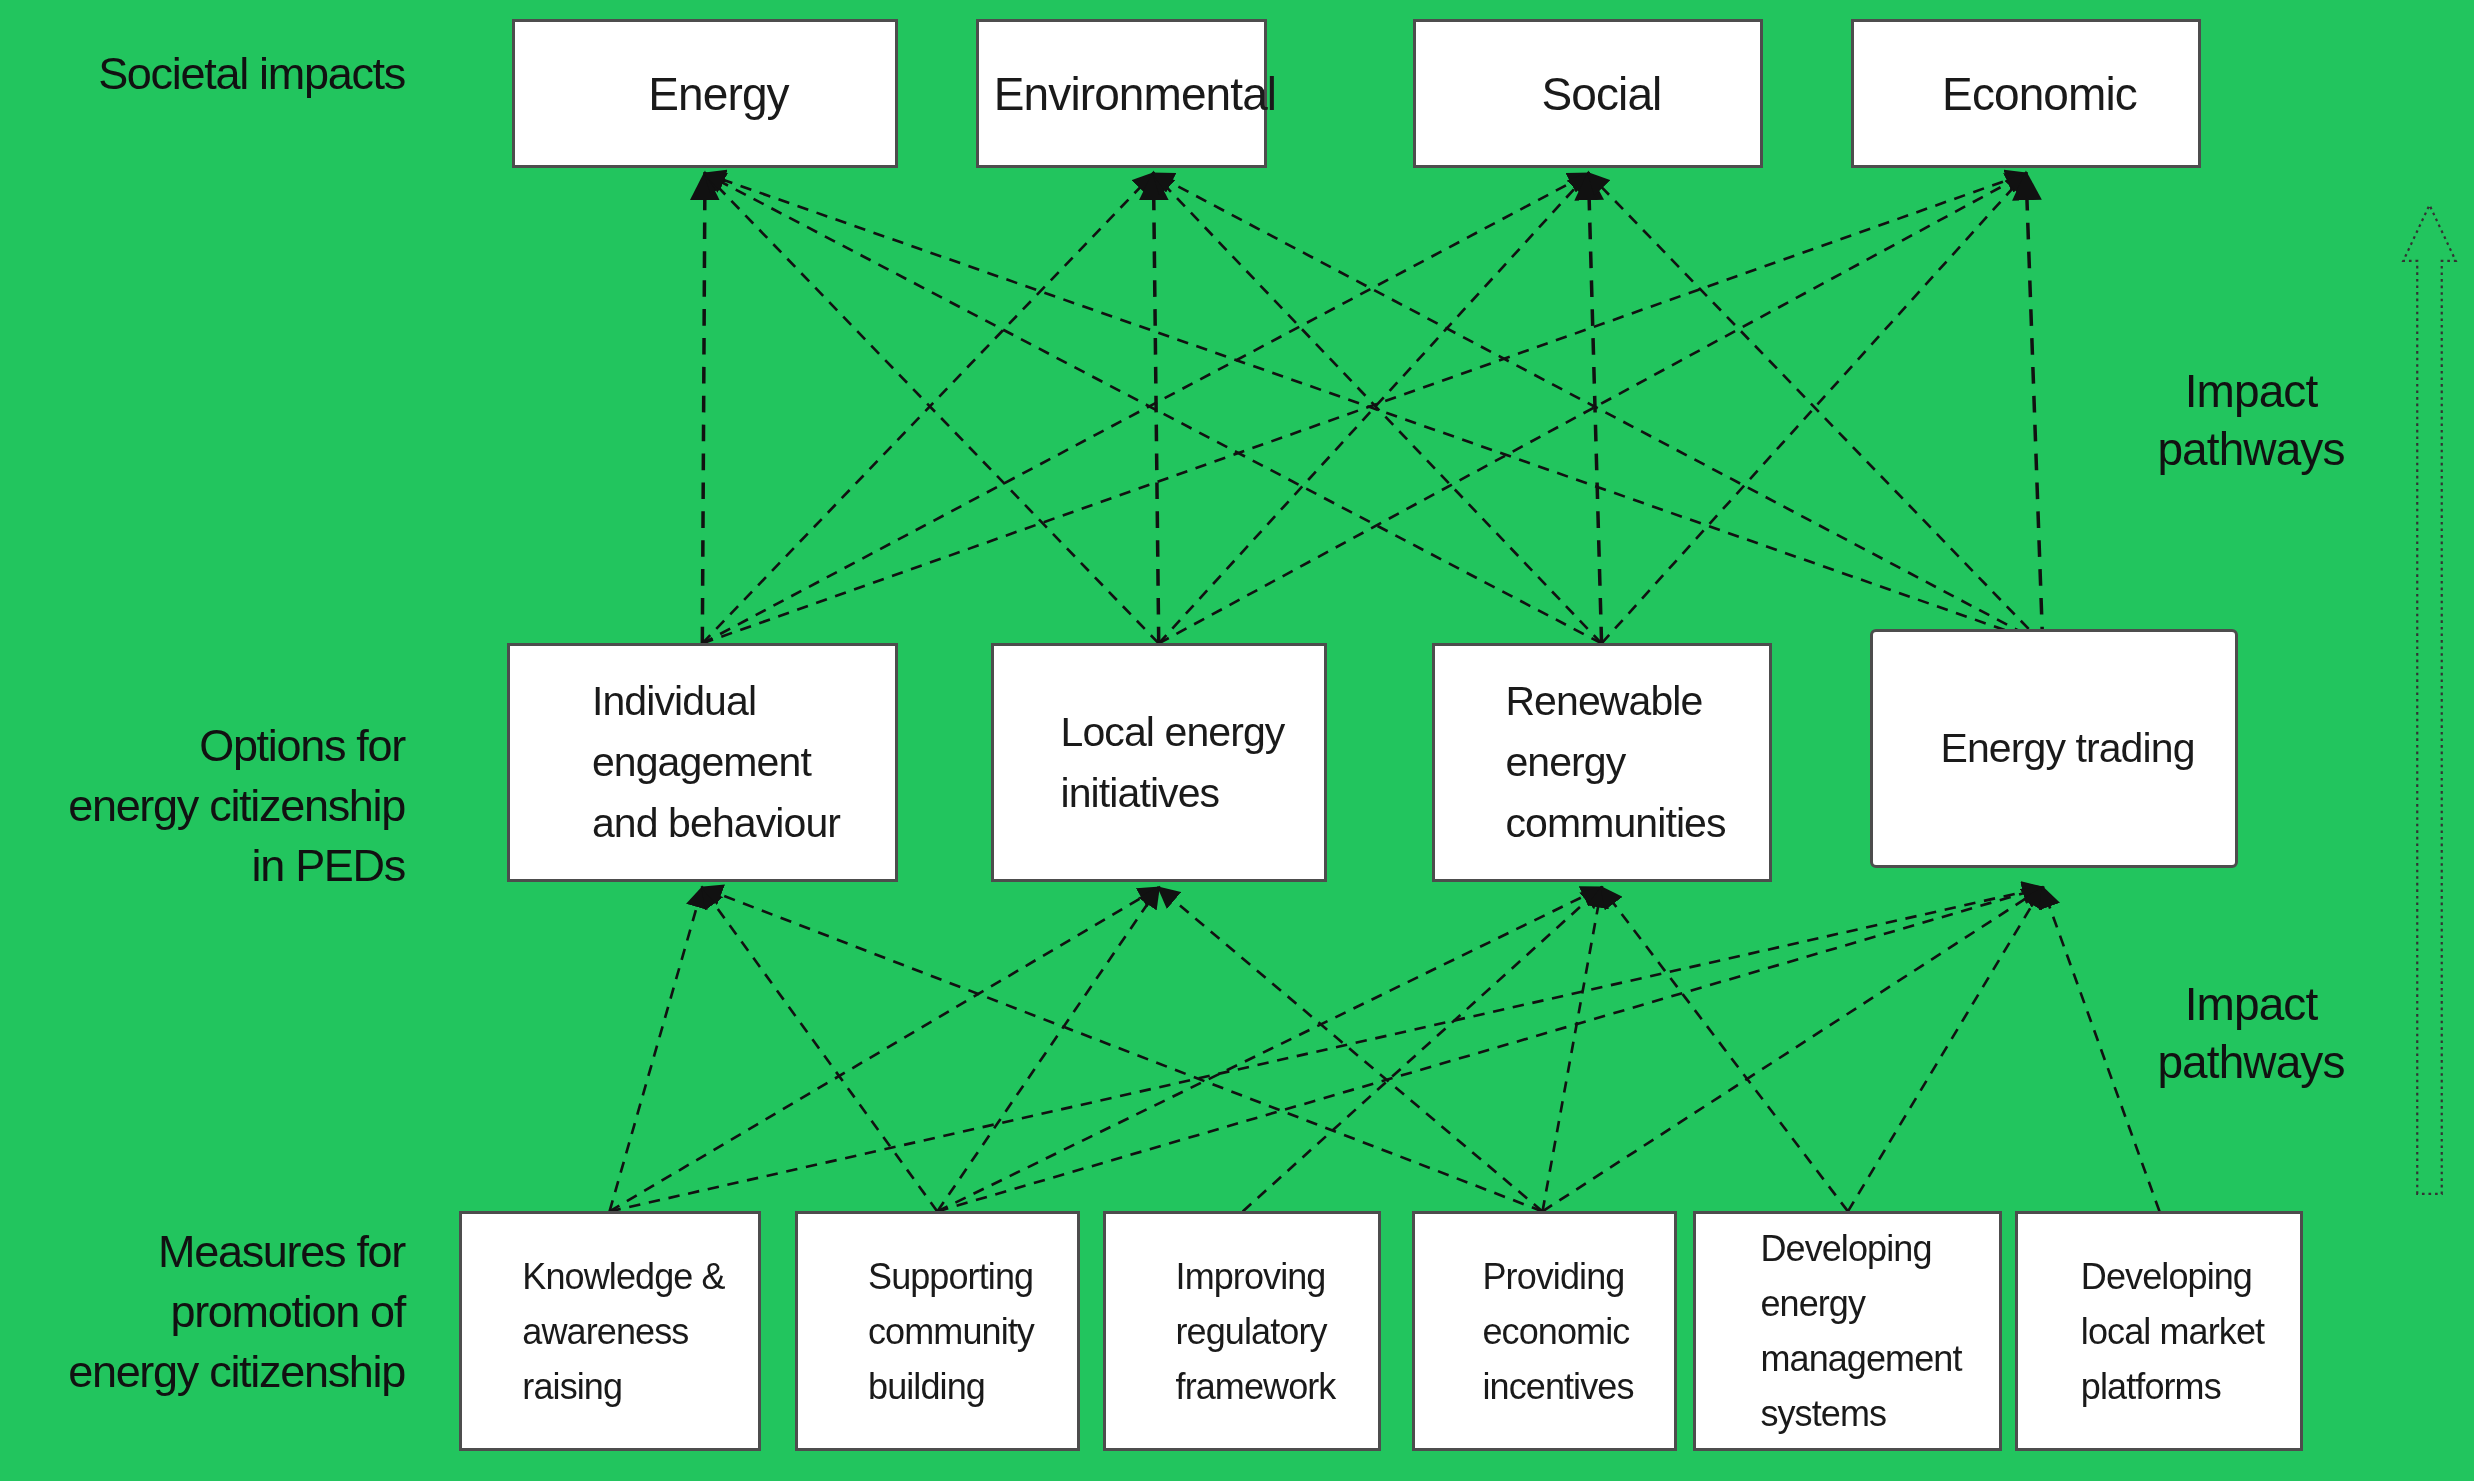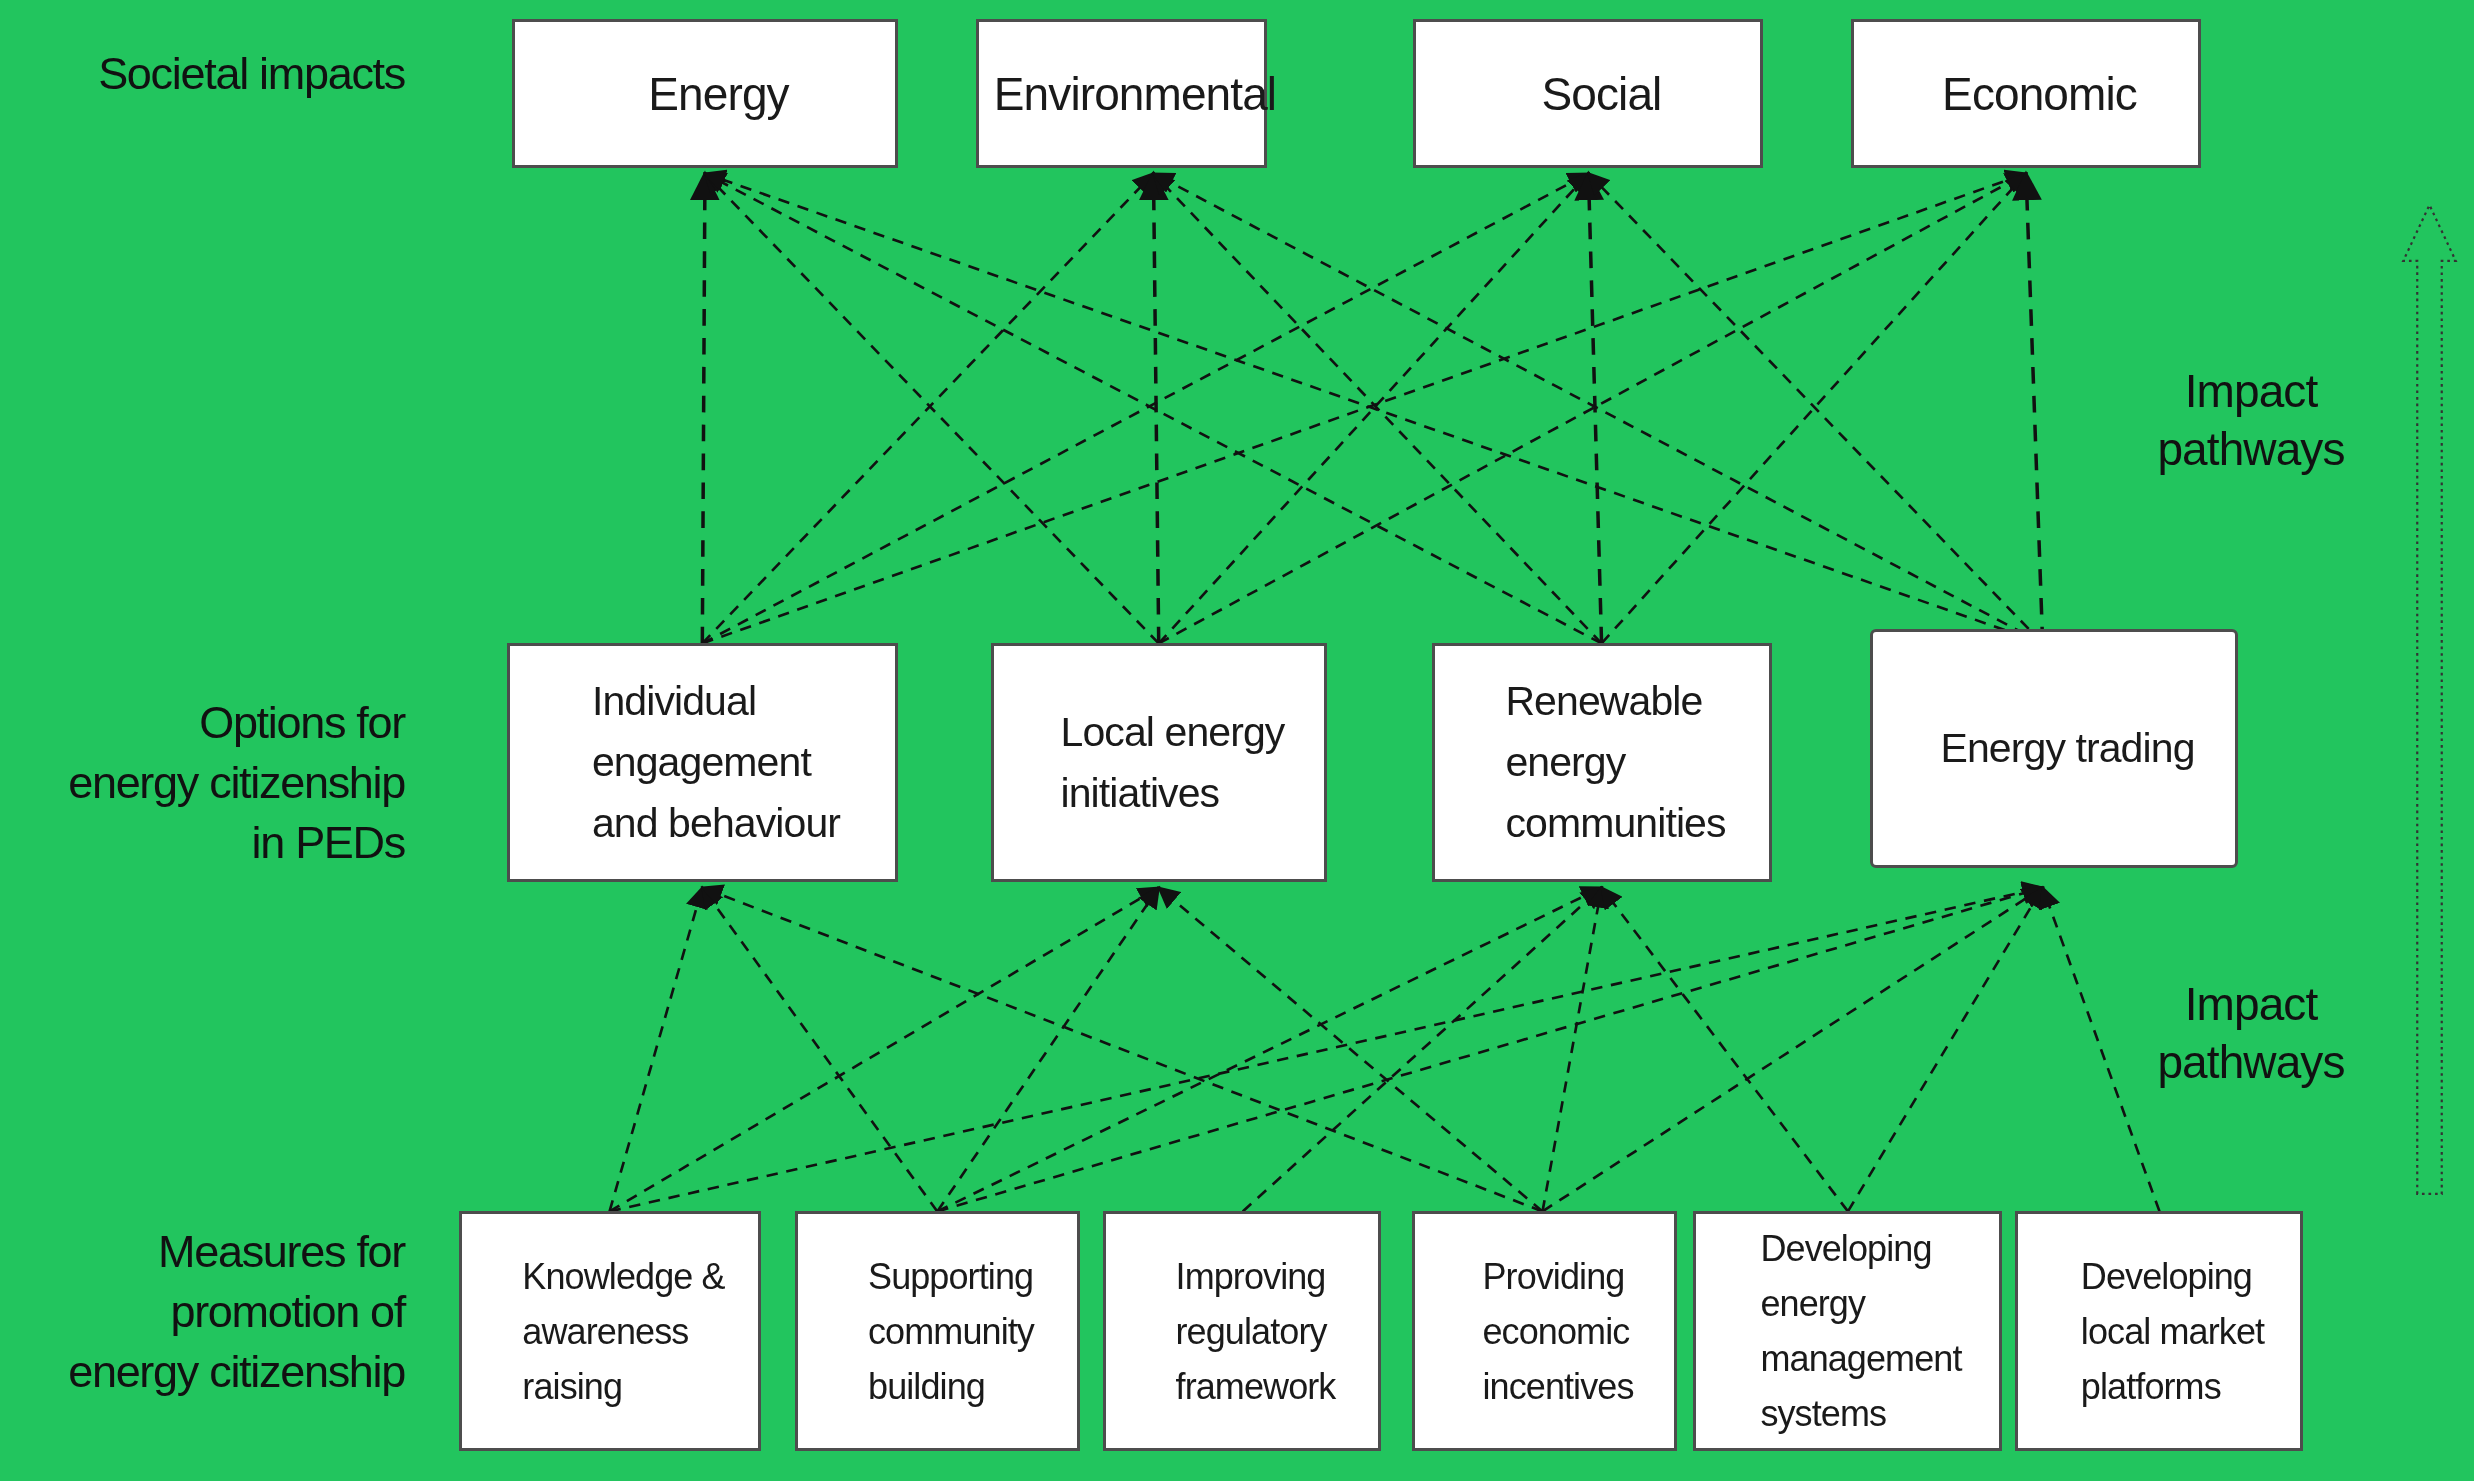--- a/index.html
+++ b/index.html
@@ -91,21 +91,21 @@
         <line x1="1830" y1="735" x2="2315" y2="198" class="edge diag" marker-end="url(#ah)"></line>
         <line x1="2334" y1="735" x2="805.5" y2="198" class="edge diag" marker-end="url(#ah)"></line>
         <line x1="2334" y1="735" x2="1318" y2="198" class="edge diag" marker-end="url(#ah)"></line>
         <line x1="2334" y1="735" x2="1815" y2="198" class="edge diag" marker-end="url(#ah)"></line>
         <line x1="2334" y1="735" x2="2315" y2="198" class="edge vert" marker-end="url(#ah)"></line>
       </g>
     <path id="big-arrow" d="M 2762 1364 L 2762 298 L 2746 298 L 2776 234 L 2806 298 L 2790 298 L 2790 1364 Z"></path>
   </svg>
 
   <div class="rowlabel" style="top: 44px;">Societal impacts</div>
-  <div class="rowlabel" style="top: 693px; margin-left: 28px;">Options for
+  <div class="rowlabel" style="top: 716px; margin-left: 28px;">Options for
 energy citizenship
 in PEDs</div>
   <div class="rowlabel" style="top: 1222px;">Measures for
 promotion of
 energy citizenship</div>
 
   <div class="pathlabel" style="top: 362px;">Impact
 pathways</div>
   <div class="pathlabel" style="top: 975px;">Impact
 pathways</div>

